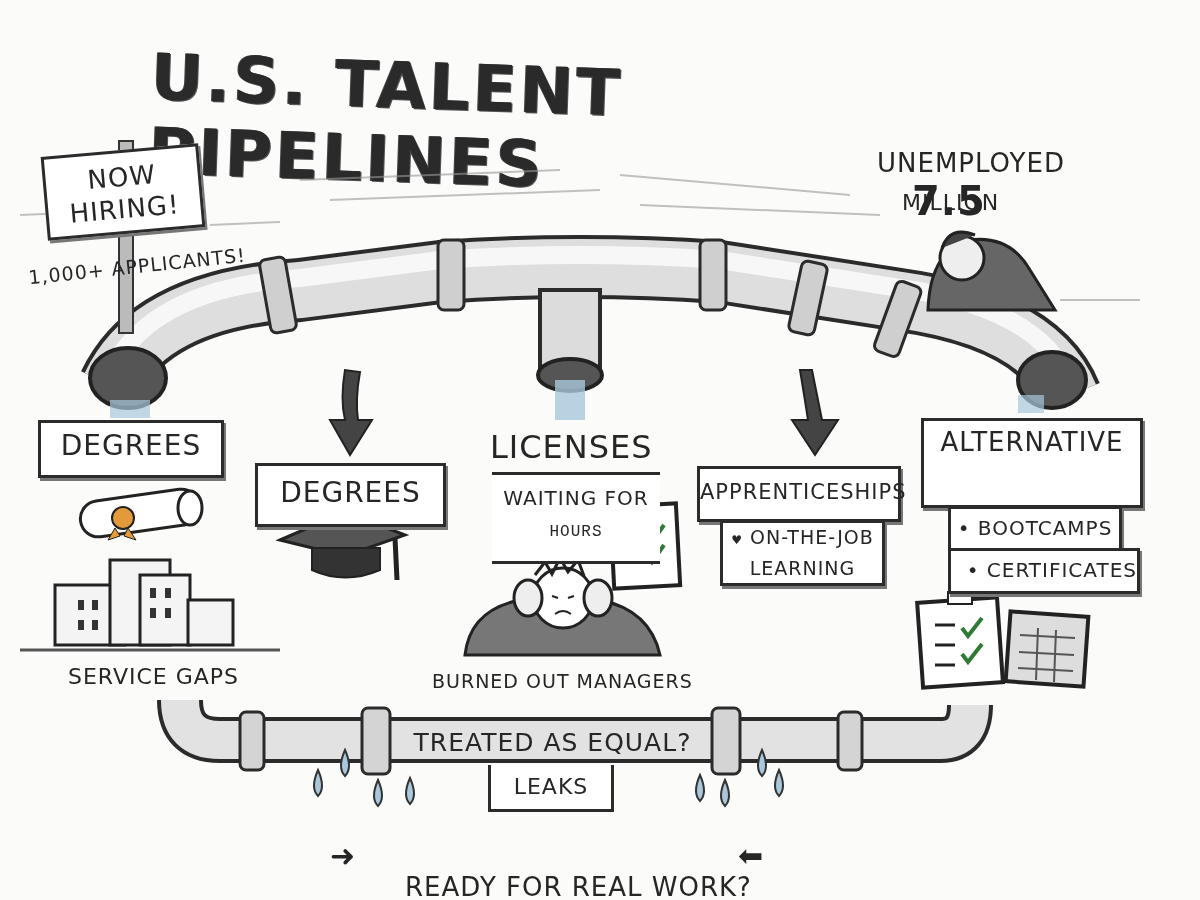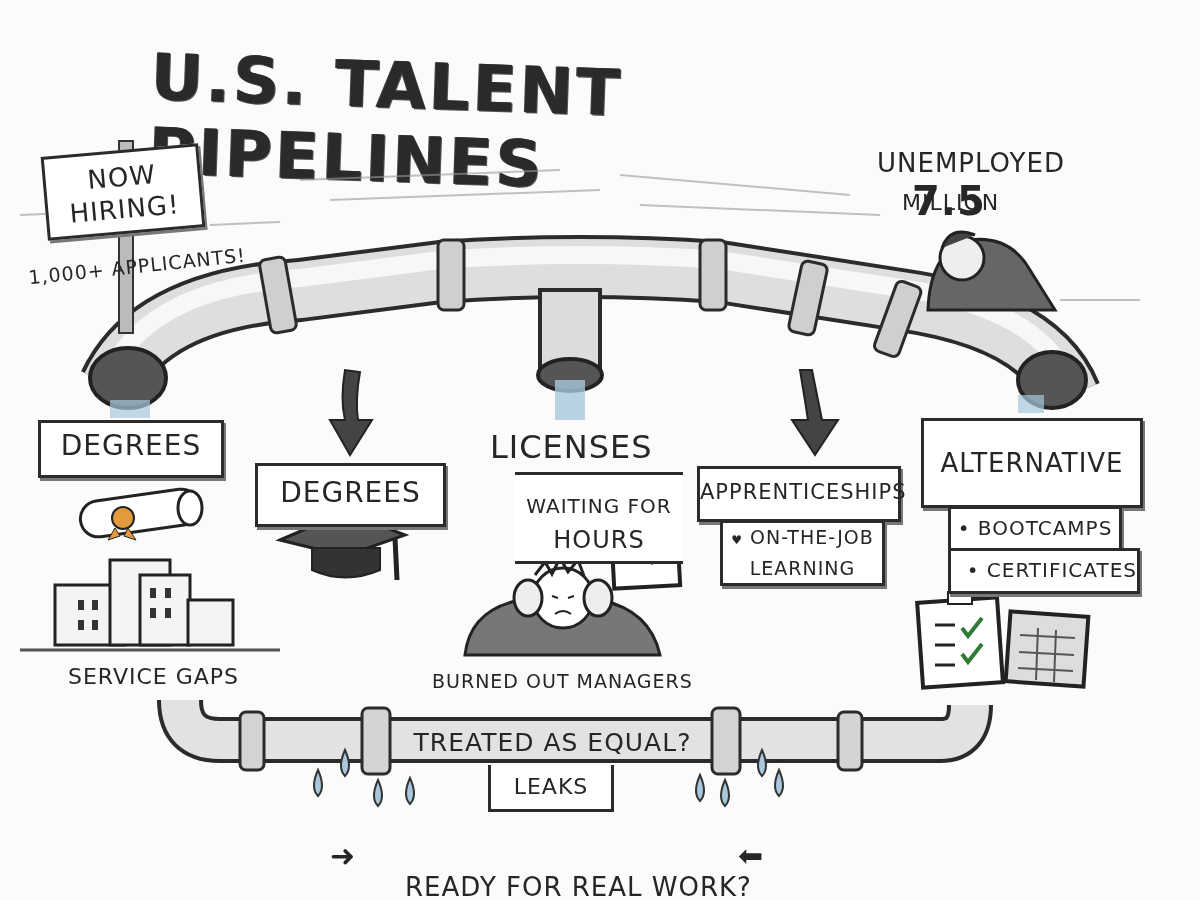--- a/index.html
+++ b/index.html
@@ -12,24 +12,24 @@
   .sign-post{left:118px;top:140px;width:12px;height:190px;background:#bbb;border:2px solid #333;}
   .applicants{left:28px;top:255px;font-size:19px;transform:rotate(-6deg);}
   .unemp{left:877px;top:148px;font-size:26px;}
   .unemp-num{left:912px;top:178px;font-size:40px;font-weight:bold;}
   .unemp-mil{left:902px;top:190px;font-size:22px;}
   .pipe-svg{left:0;top:0;}
   .lbl{font-size:28px;}
   .b-deg1{left:38px;top:420px;width:180px;height:52px;line-height:46px;}
   .b-deg2{left:255px;top:463px;width:185px;height:58px;line-height:54px;}
   .b-lic{left:490px;top:428px;font-size:32px;background:transparent;border:none;box-shadow:none;}
-  .b-wait{left:515px;top:472px;width:168px;height:92px;font-size:20px;line-height:34px;padding-top:14px;box-sizing:border-box;border-left:none;border-right:none;box-shadow:none;}
+  .b-wait{left:492px;top:472px;width:168px;height:92px;font-size:20px;line-height:34px;padding-top:6px;box-sizing:border-box;border-left:none;border-right:none;box-shadow:none;}
   .b-app{left:697px;top:466px;width:198px;height:50px;line-height:46px;font-size:21px;}
   .b-ojt{left:720px;top:520px;width:165px;height:66px;font-size:19px;line-height:28px;box-sizing:border-box;}
-  .b-alt{left:921px;top:418px;width:222px;height:90px;font-size:26px;line-height:36px;padding-top:24px;box-sizing:border-box;}
+  .b-alt{left:921px;top:418px;width:222px;height:90px;font-size:26px;line-height:36px;padding-top:3px;box-sizing:border-box;}
   .b-boot{left:948px;top:506px;width:168px;height:40px;font-size:20px;line-height:38px;}
   .b-cert{left:948px;top:548px;width:186px;height:40px;font-size:20px;line-height:38px;text-align:right;}
   .service{left:68px;top:664px;font-size:22px;}
   .burned{left:432px;top:670px;font-size:19px;}
   .treated{left:400px;top:722px;width:305px;height:42px;line-height:42px;font-size:25px;background:transparent;border:none;box-shadow:none;}
   .leaks{left:488px;top:765px;width:120px;height:44px;line-height:44px;font-size:22px;border-top:none;box-shadow:none;}
   .ready{left:405px;top:872px;font-size:26px;border-bottom:3px solid #333;padding-bottom:9px;}
   .arrow-l{left:330px;top:838px;font-size:30px;}
   .arrow-r{left:738px;top:838px;font-size:30px;}
 </style>
@@ -186,21 +186,21 @@
 
 <div class="abs hand unemp">Unemployed</div>
 <div class="abs hand unemp-num">7.5</div>
 <div class="abs hand unemp-mil">Million</div>
 
 <div class="abs box hand lbl b-deg1">Degrees</div>
 <div class="abs box hand lbl b-deg2">Degrees</div>
 <div class="abs box hand b-lic">Licenses</div>
 <div class="abs box hand b-wait">
   <div>Waiting for</div>
-  <div style="font-size:24px;">Hours</div>
+  <div style="font-size:16px;font-family:Liberation Mono, monospace;">Hours</div>
 </div>
 <div class="abs box hand b-app">Apprenticeships</div>
 <div class="abs box hand b-ojt">
   <div><span style="font-size:12px;">♥</span> <span>On-the-job</span></div>
   <div>Learning</div>
 </div>
 <div class="abs box hand b-alt">
   <div>Alternative</div>
 </div>
 <div class="abs box hand b-boot">• Bootcamps</div>

